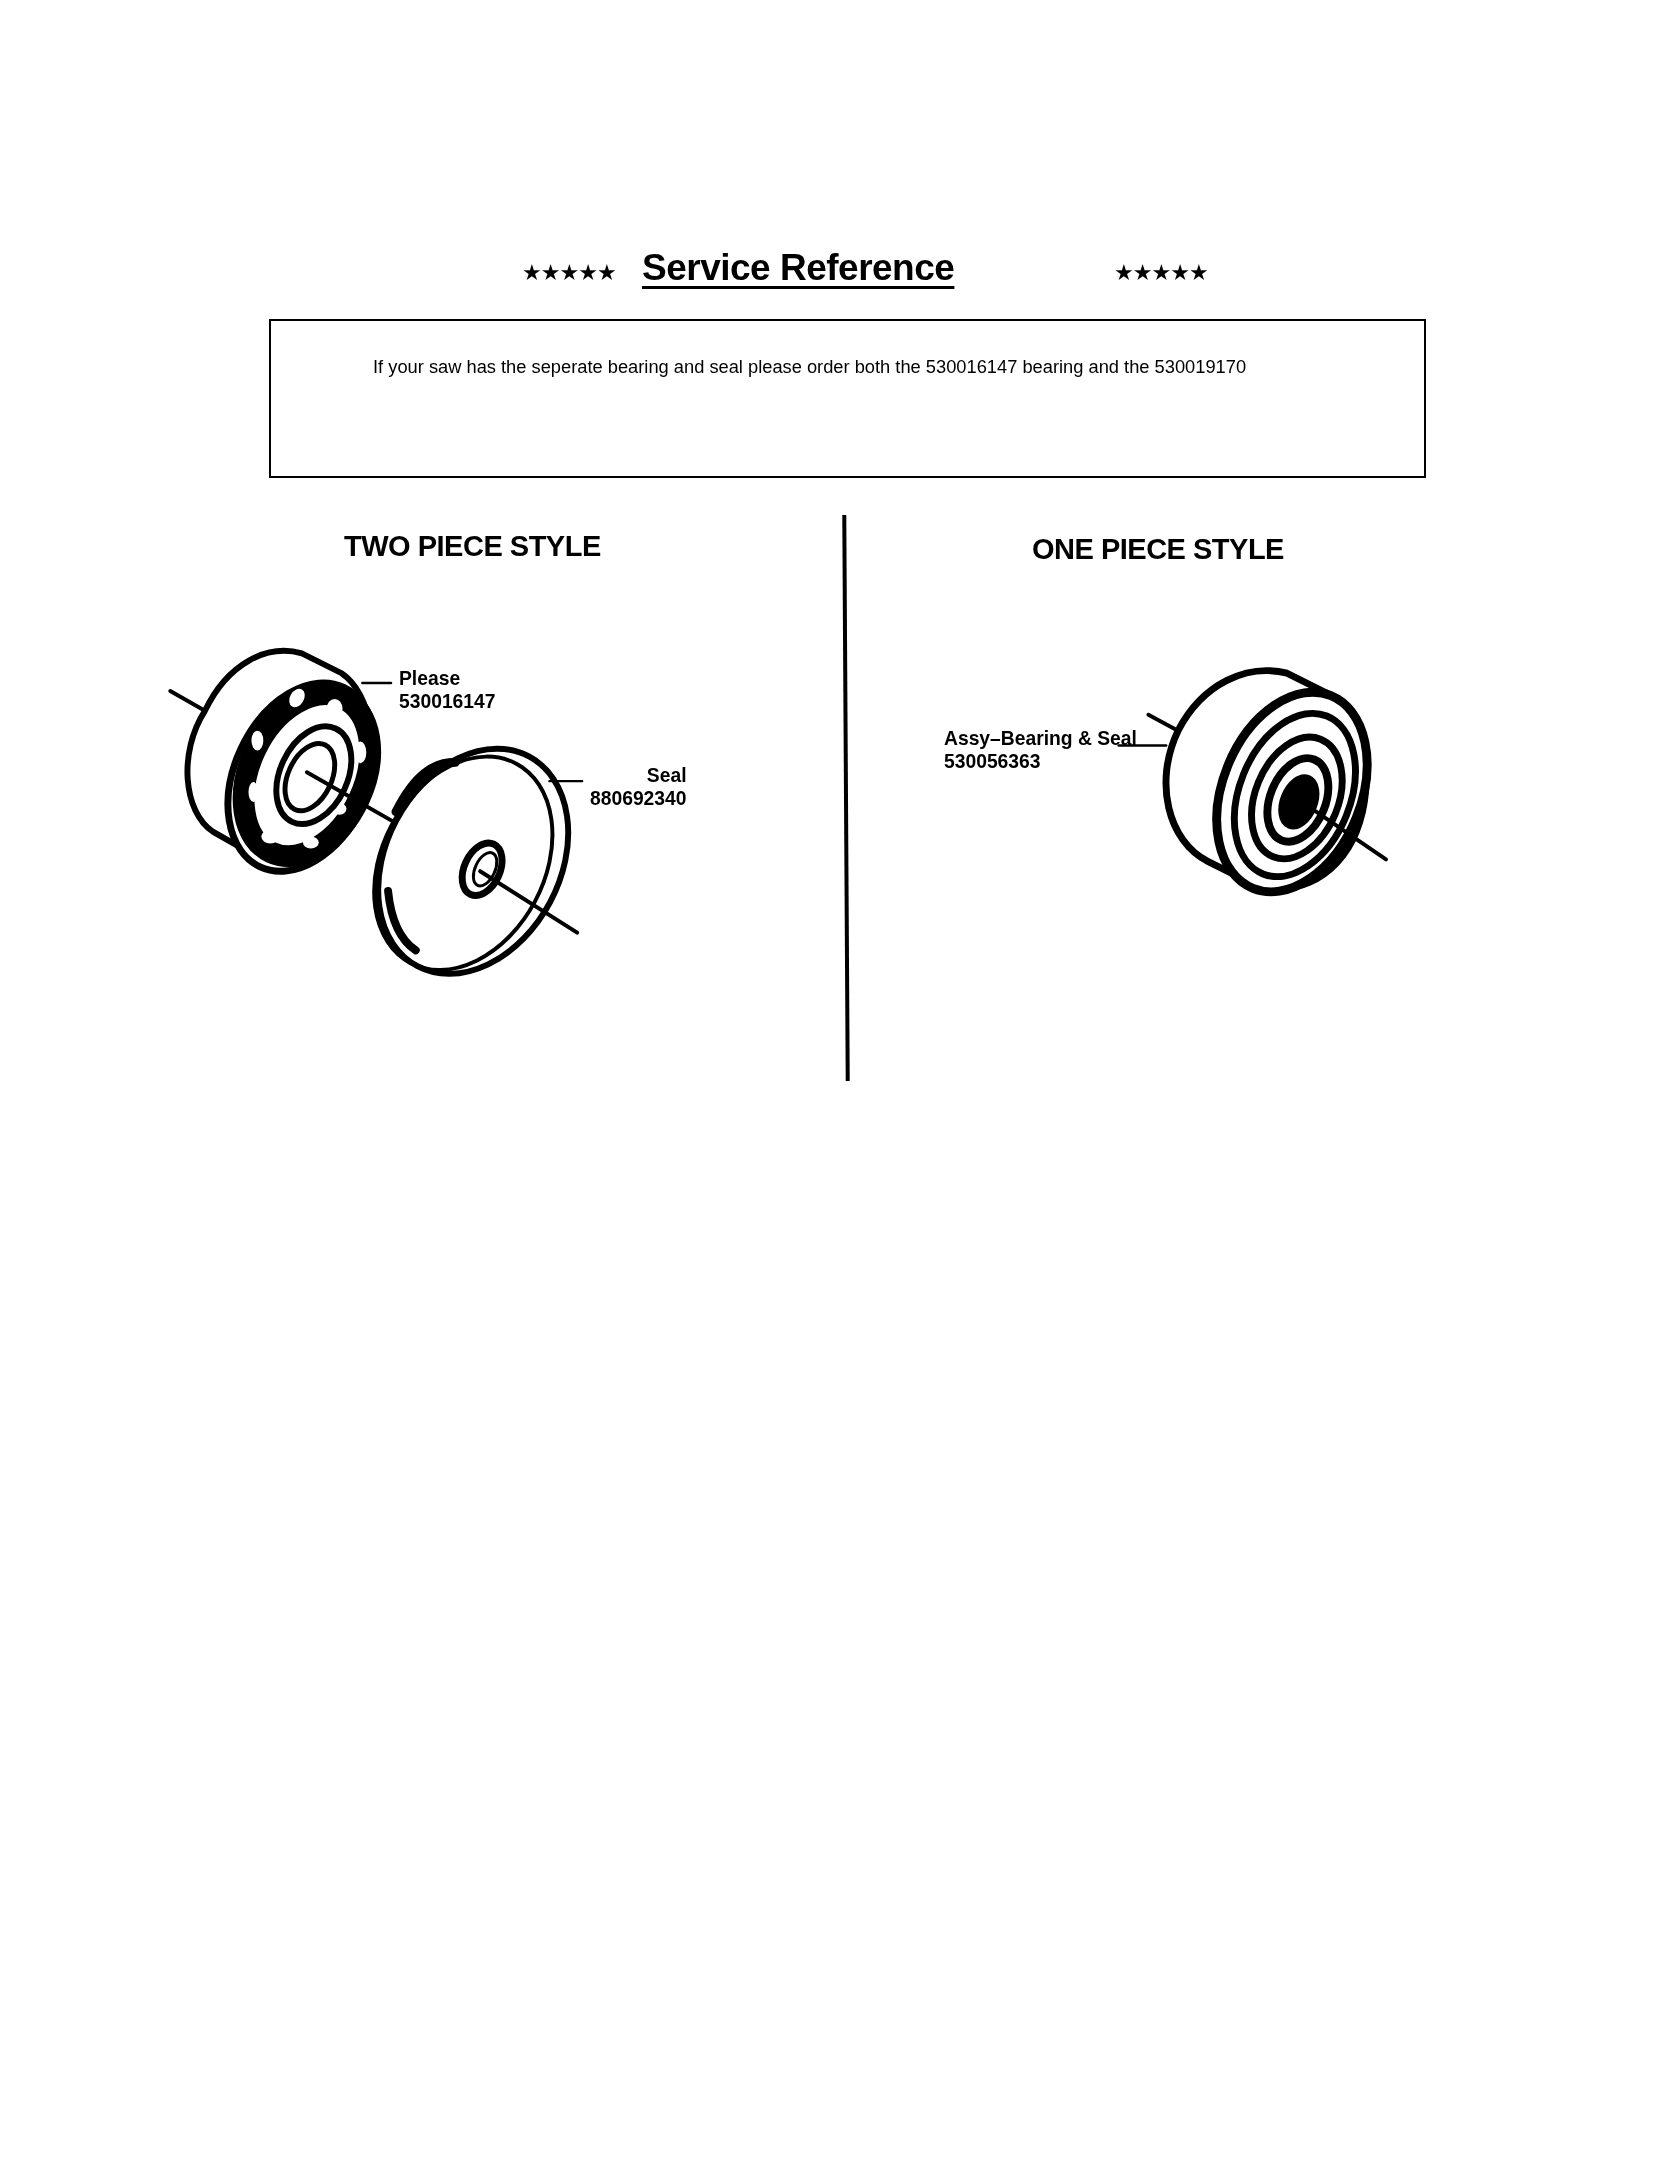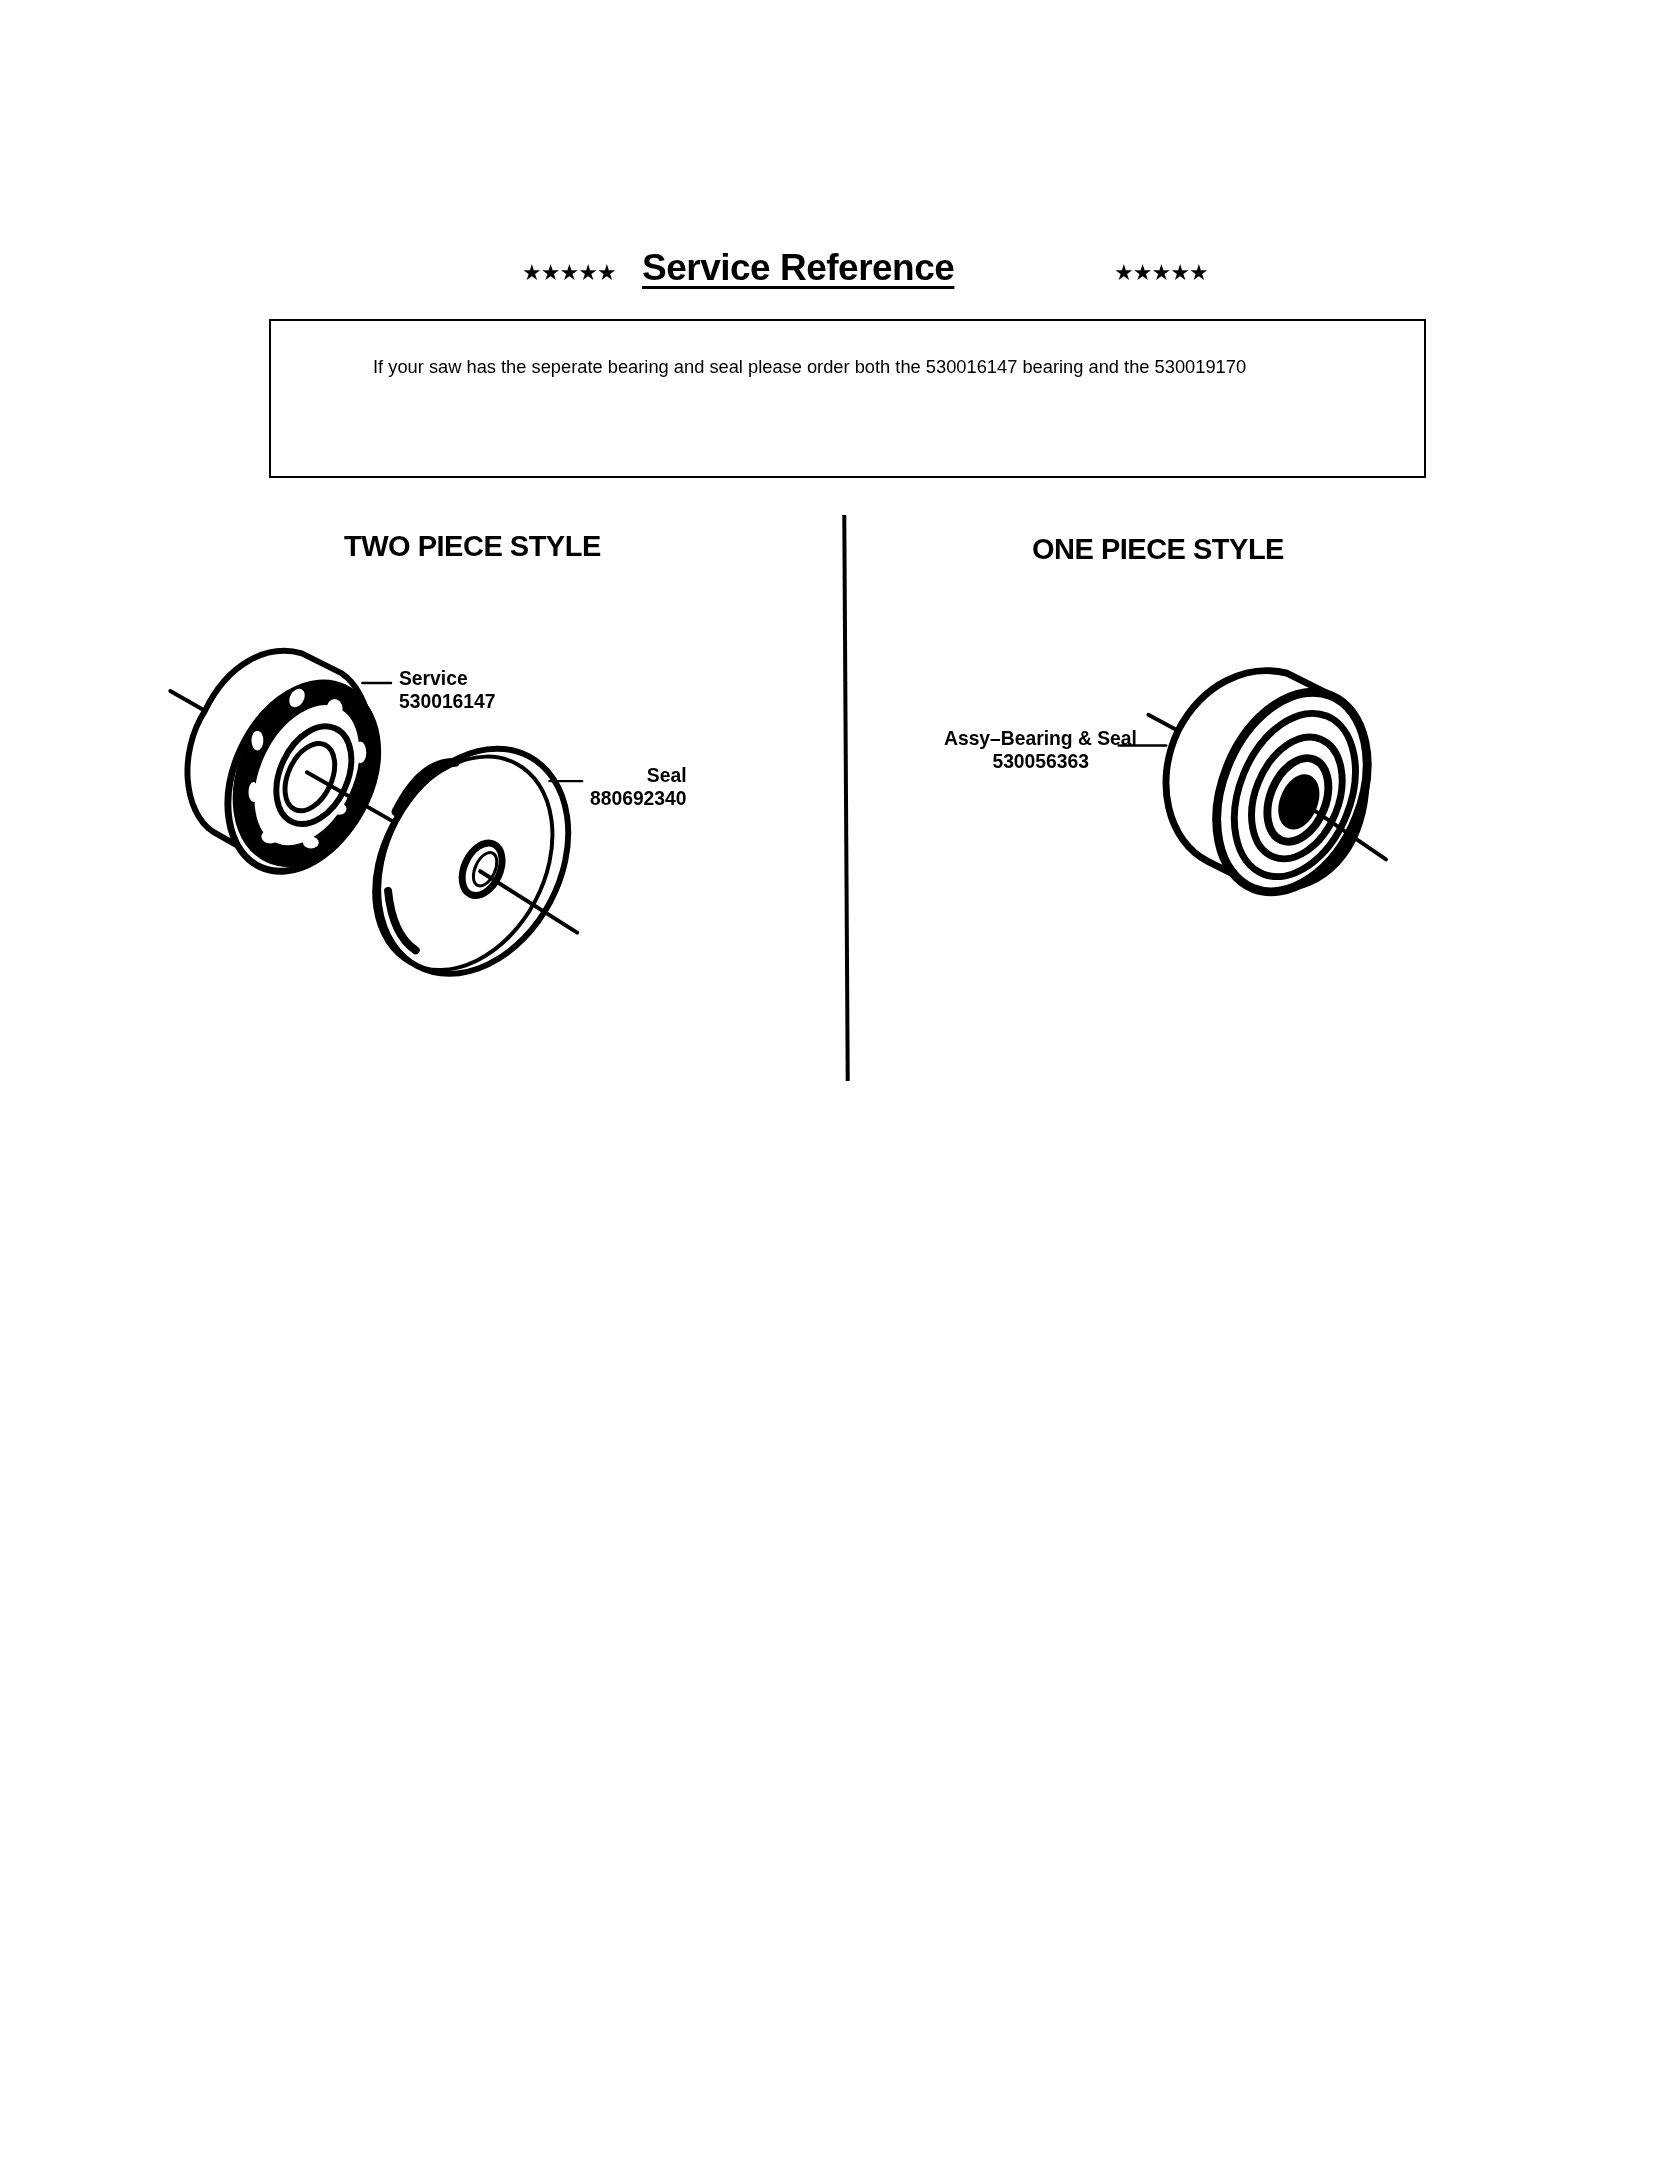--- a/index.html
+++ b/index.html
@@ -16,21 +16,21 @@
   .note-bold { display: block; font-weight: bold; text-align: left; padding-left: 203px; }
   .note-bold u { text-decoration: underline; text-decoration-thickness: 2px; }
   .section-head { font-size: 29px; font-weight: bold; letter-spacing: -0.5px; margin-top: 32px; }
   .head-left { left: 344px; top: 498px; }
   .head-right { left: 1032px; top: 501px; }
   .divider { left: 844px; top: 515px; width: 4px; height: 566px; background: #000; transform: skewX(0.35deg); }
   .label { font-size: 19.3px; font-weight: bold; line-height: 23px; }
   .lbl-bearing { left: 399px; top: 667px; }
   .lbl-seal { left: 590px; top: 764px; text-align: right; }
   .lbl-assy { left: 896px; top: 727px; text-align: center; margin-left: 48px; }
-  .lbl-assy .pn { display: block; text-align: right; padding-right: 48px; }
+  .lbl-assy .pn { display: block; text-align: left; padding-right: 48px; }
   svg.drawing { position: absolute; left: 0; top: 0; }
 </style>
 </head>
 <body>
 
 <div class="abs title-row">
   <span class="stars left">★★★★★</span>
   <span class="title">Service Reference</span>
   <span class="stars right">★★★★★</span>
 </div>
@@ -99,21 +99,21 @@
     <ellipse cx="1310" cy="806" rx="42" ry="64" transform="rotate(22 1310 806)" stroke-width="7"></ellipse>
     <ellipse cx="1311" cy="808" rx="28" ry="44" transform="rotate(22 1311 808)" stroke-width="8"></ellipse>
     <ellipse cx="1312" cy="810" rx="14" ry="24" transform="rotate(22 1312 810)" stroke-width="10" fill="#000"></ellipse>
     <line x1="1315" y1="810" x2="1400" y2="868" stroke-width="4"></line>
 
     <line x1="1130" y1="753" x2="1178" y2="753" stroke-width="2.5"></line>
   </g>
 </svg>
 
 <div class="abs label lbl-bearing">
-  <span style="display:block">Service</span>
+  <span style="display:block">Please</span>
   <span style="display:block">530016147</span>
 </div>
 <div class="abs label lbl-seal">
   <span style="display:block">Seal</span>
   <span style="display:block">880692340</span>
 </div>
 <div class="abs label lbl-assy">
   <span style="display:block">Assy–Bearing &amp; Seal</span>
   <span class="pn">530056363</span>
 </div>

